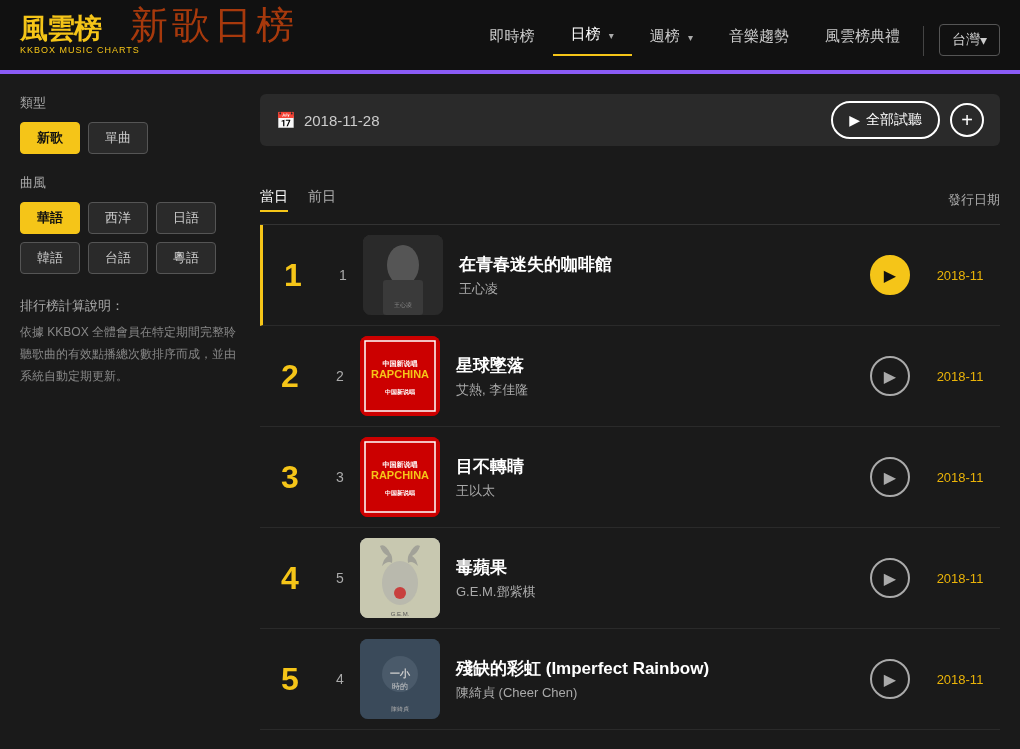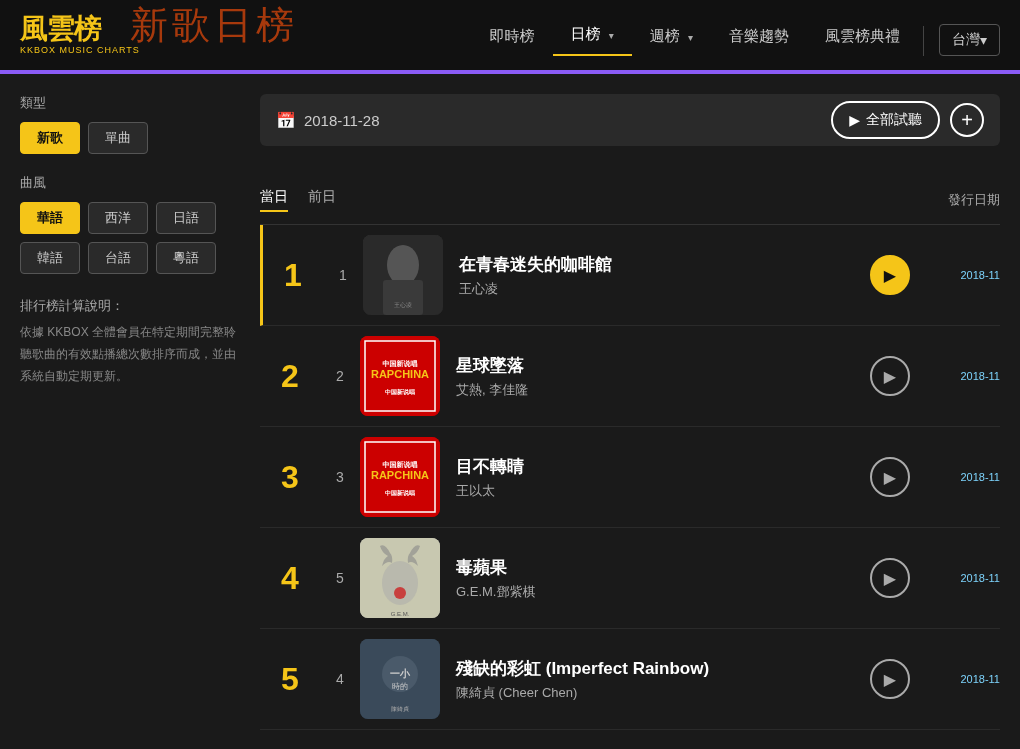--- a/index.html
+++ b/index.html
@@ -318,23 +318,23 @@
       flex-shrink: 0;
       margin-right: 10px;
     }
     .play-btn.yellow {
       background: #f5c518;
       border-color: #f5c518;
       color: #111;
     }
     .song-date {
       width: 80px;
-      text-align: right;
-      color: #7dd3fc;
-      font-size: 11px;
+      text-align: center;
+      color: #eab308;
+      font-size: 13px;
       flex-shrink: 0;
     }
 
     
     .cover-rapchina-1 {
       background: linear-gradient(135deg, #cc0000, #8b0000);
       display: flex;
       flex-direction: column;
       align-items: center;
       justify-content: center;

